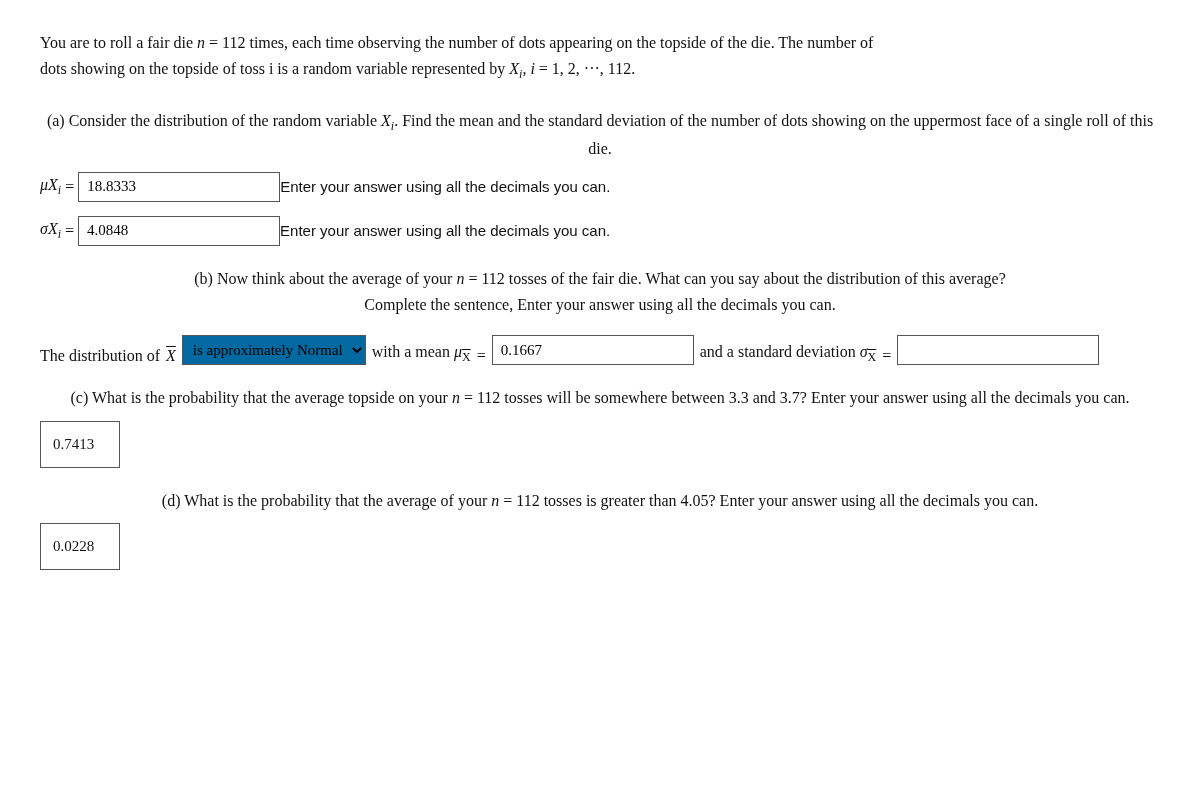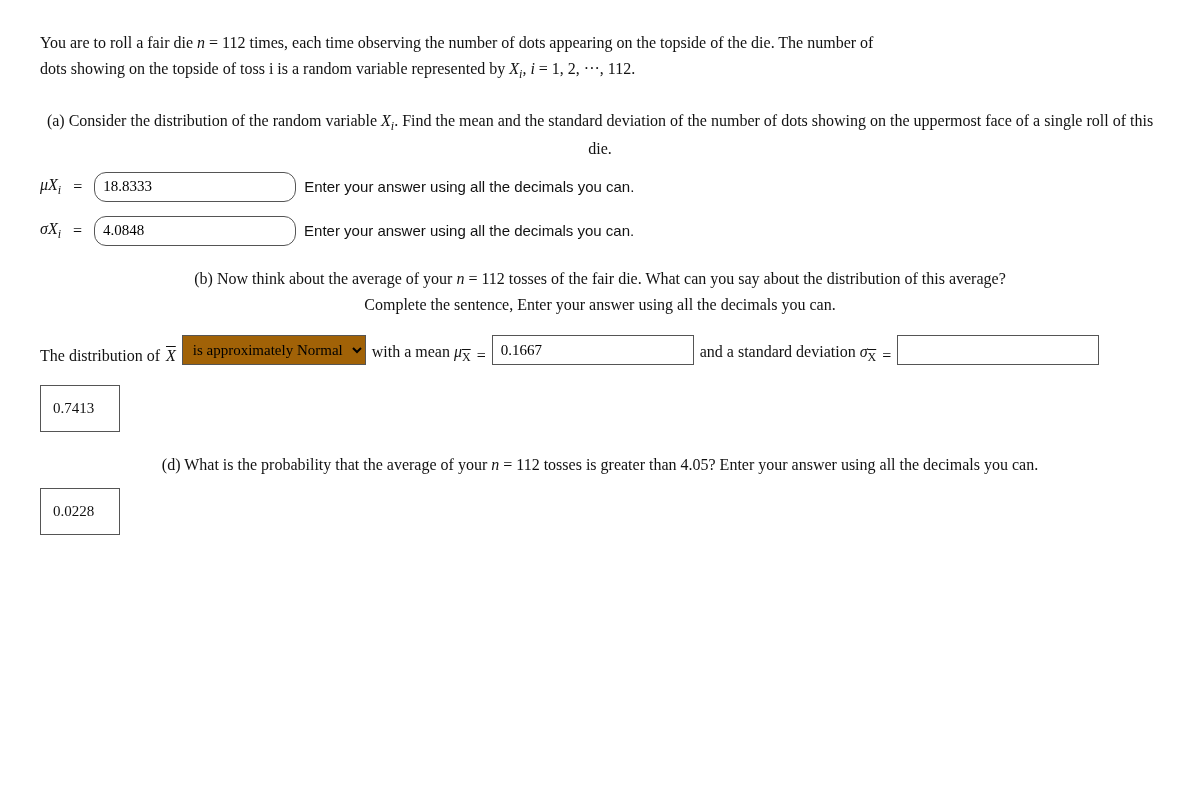--- a/index.html
+++ b/index.html
@@ -22,45 +22,43 @@
     .section-label {
       font-weight: normal;
       line-height: 1.6;
       margin-bottom: 10px;
       text-align: center;
     }
     .answer-row {
       display: flex;
       align-items: center;
       margin-bottom: 14px;
-      gap: 8px;
       flex-wrap: wrap;
     }
     input[type="text"] {
       border: 1px solid #555;
       padding: 3px 8px;
       font-size: 15px;
       font-family: Georgia, serif;
       min-width: 80px;
       height: 30px;
     }
     input.wide {
       min-width: 120px;
-      border-radius: 12px;
     }
     input.narrow {
       min-width: 60px;
     }
     select {
       border: 1px solid #555;
       padding: 3px 6px;
       font-size: 15px;
       font-family: Georgia, serif;
       height: 30px;
-      background: #a16207;
+      background: #0369a1;
     }
     .answer-box {
       border: 1px solid #555;
       padding: 14px 12px;
       display: inline-block;
       font-size: 15px;
       font-family: Georgia, serif;
       min-width: 80px;
     }
     .distribution-row {
@@ -144,20 +142,24 @@
     <span class="static-text">=</span>
     <input type="text" class="narrow" style="min-width: 70px; margin-top: 8px;" value="0.1667">
 
     <span class="static-text">and a standard deviation <em>σ</em><sub><span class="overline">X</span></sub></span>
     <span class="static-text">=</span>
     <input type="text" class="narrow" style="min-width: 50px;">
   </div>
 </div>
 
 <div class="section section-c">
+  <div class="section-label">
+    <span>(c)</span>
+    <span> What is the probability that the average topside on your <em>n</em> = 112 tosses will be somewhere between 3.3 and 3.7? Enter your answer using all the decimals you can.</span>
+  </div>
   <div class="standalone-answer">
     <div class="answer-box">0.7413</div>
   </div>
 </div>
 
 <div class="section section-d">
   <div class="section-label">
     <span>(d)</span>
     <span> What is the probability that the average of your <em>n</em> = 112 tosses is greater than 4.05? Enter your answer using all the decimals you can.</span>
   </div>

